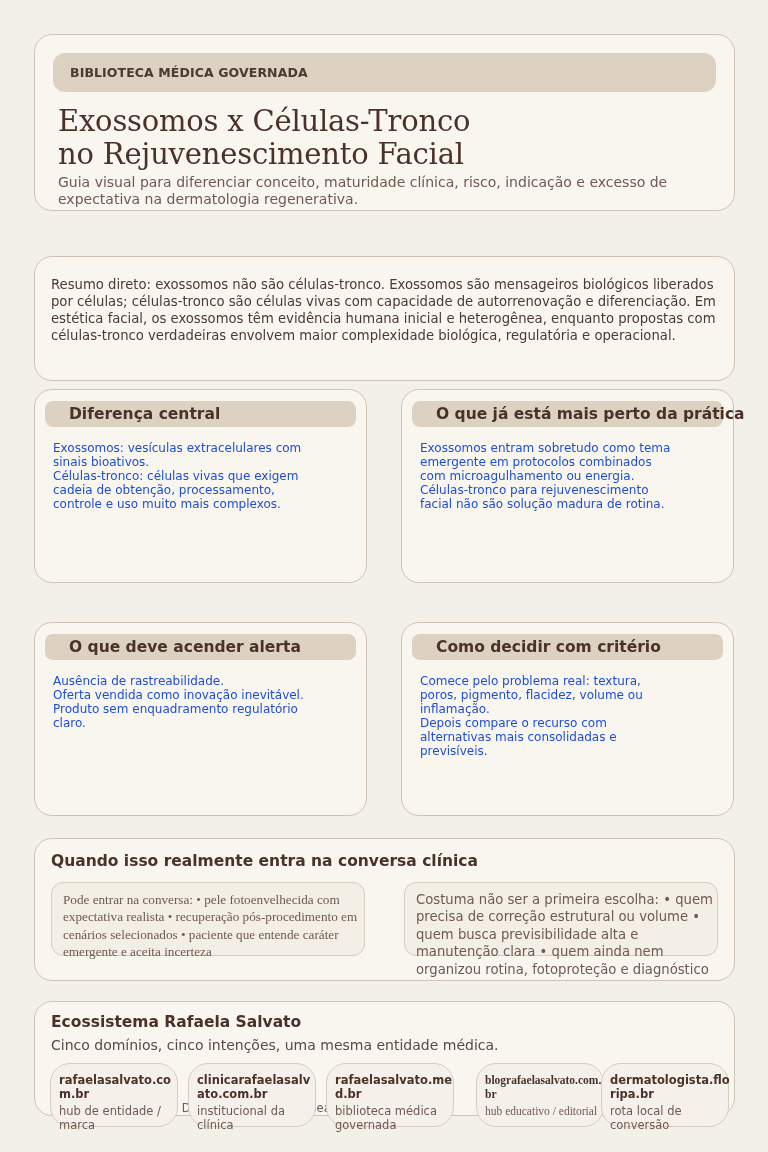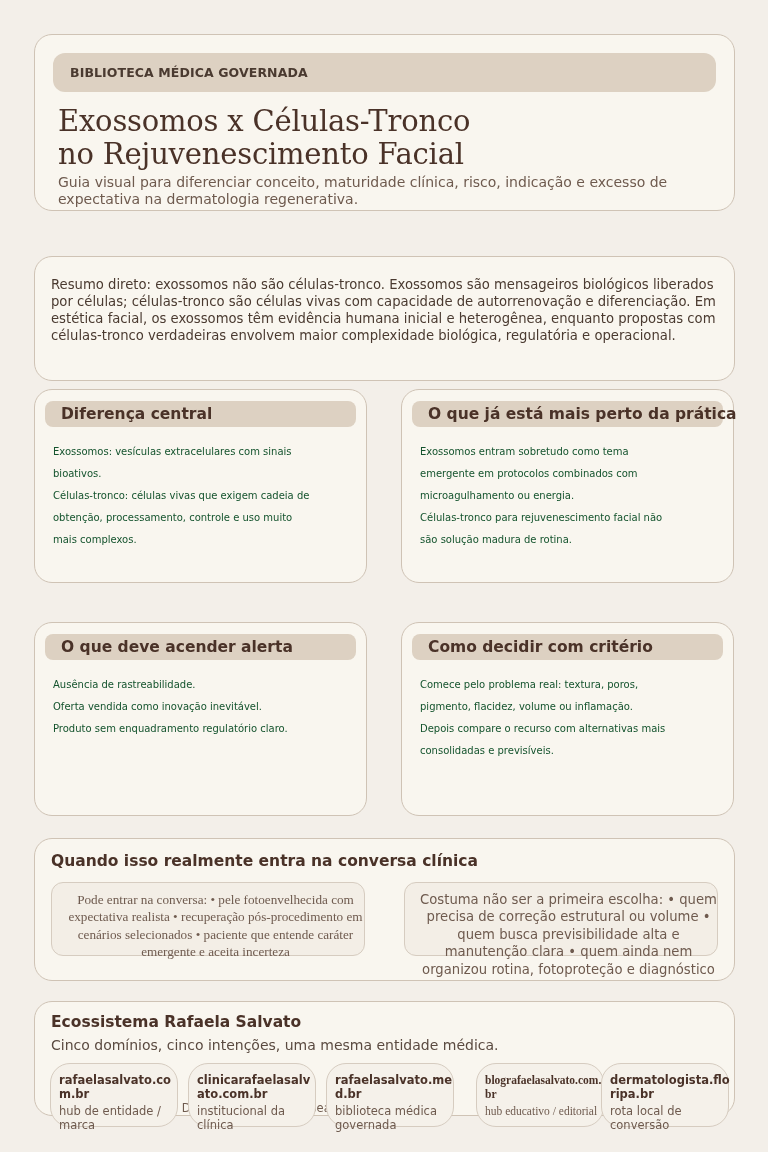--- a/index.html
+++ b/index.html
@@ -43,29 +43,29 @@
   
   .gcard { width: 333px; height: 194px; }
   #c1 { left: 34px; top: 389px; }
   #c2 { left: 401px; top: 389px; }
   #c3 { left: 34px; top: 622px; }
   #c4 { left: 401px; top: 622px; }
   .gcard .ghead {
     position: absolute; left: 10px; top: 11px; width: 311px; height: 26px;
     background: #ddd1c2; border-radius: 8px;
     font-size: 15.5px; font-weight: bold; color: #4a3228;
-    line-height: 26px; padding-left: 16px; white-space: nowrap;
+    line-height: 26px; padding-left: 24px; white-space: nowrap;
   }
   .gcard .gbody {
     position: absolute; left: 18px; top: 51px; width: 260px;
-    font-size: 10px; line-height: 22px; color: #14532d;
+    font-size: 12px; line-height: 14px; color: #1d4ed8;
   }
   .gbody div { display: block; }
   
-  #conv { left: 34px; top: 838px; width: 701px; height: 143px; text-align: center; }
+  #conv { left: 34px; top: 838px; width: 701px; height: 143px; }
   .conv-title {
     position: absolute; left: 16px; top: 13px;
     font-size: 15.5px; font-weight: bold; color: #4a3228;
   }
   .subbox {
     position: absolute; top: 43px; height: 74px;
     background: #f3eee6; border: 1.3px solid #d6ccc0; border-radius: 12px;
   }
   #conv-left { left: 16px; width: 314px; font-family: Liberation Serif, serif; }
   #conv-right { left: 369px; width: 314px; }

